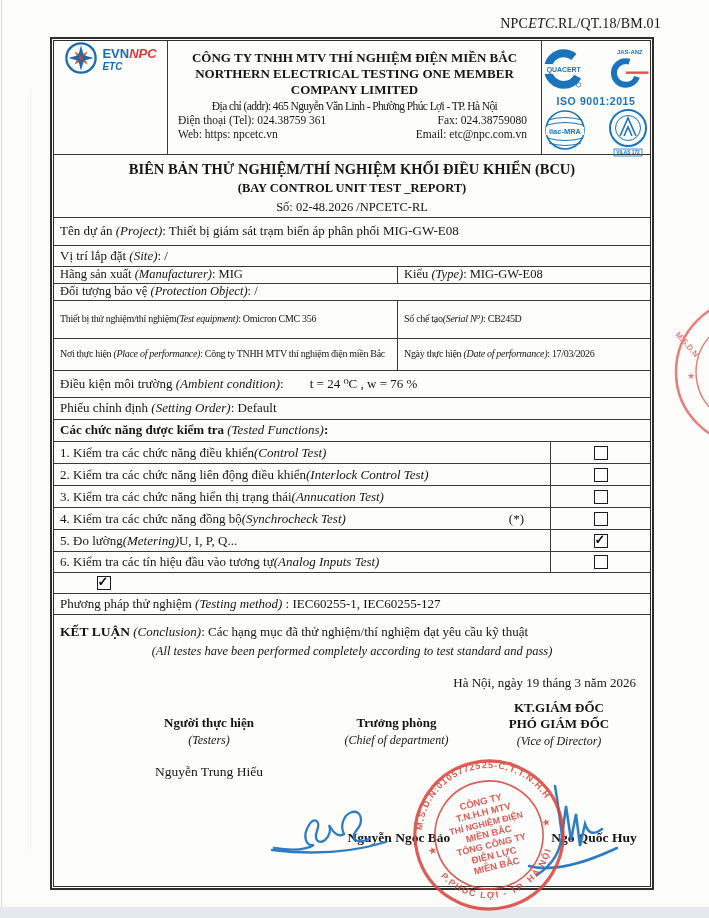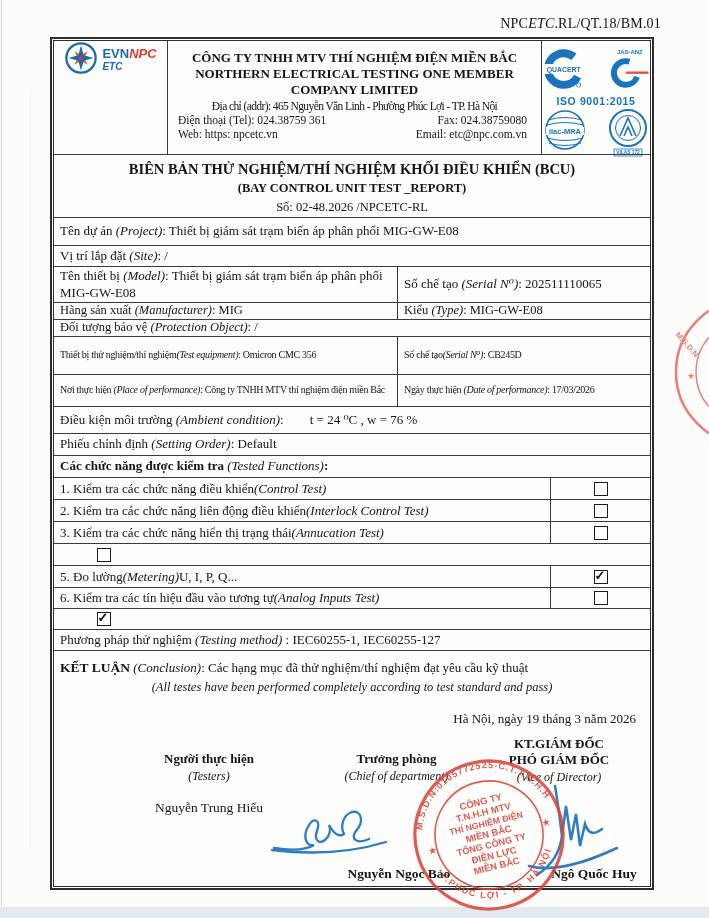--- a/index.html
+++ b/index.html
@@ -170,28 +170,20 @@
         <div class="t-num">Số: 02-48.2026 /NPCETC-RL</div>
       </div>
 
       <div class="row r-project">
         <div class="cell"><span>Tên dự án </span><span class="it">(Project)</span><span>: Thiết bị giám sát  trạm biến áp phân phối MIG-GW-E08</span></div>
       </div>
       <div class="row r-site">
         <div class="cell"><span>Vị trí lắp đặt </span><span class="it">(Site)</span><span>: /</span></div>
       </div>
 
-      <div class="row r-model">
-        <div class="cell-l">
-            <div class="cell"><span>Tên thiết bị </span><span class="it">(Model)</span><span>: Thiết bị giám sát trạm biến áp phân phối MIG-GW-E08</span></div>
-          </div>
-        <div class="cell-r">
-            <div class="cell"><span>Số chế tạo </span><span class="it">(Serial N⁰)</span><span>: 202511110065</span></div>
-          </div>
-      </div>
       <div class="row r-manu">
         <div class="cell-l">
             <div class="cell"><span>Hãng sản xuất </span><span class="it">(Manufacturer)</span><span>: MIG</span></div>
           </div>
         <div class="cell-r">
             <div class="cell"><span>Kiểu </span><span class="it">(Type)</span><span>: MIG-GW-E08</span></div>
           </div>
       </div>
       <div class="row r-prot">
         <div class="cell"><span>Đối tượng bảo vệ </span><span class="it">(Protection Object)</span><span>: /</span></div>
@@ -250,20 +242,26 @@
             <span>3. Kiểm tra các chức năng hiển thị trạng thái </span>
             <span class="it">(Annucation Test)</span>
             <span></span>
             <span class="f-star"></span>
           </div>
         <div class="f-check">
             <span class="checkbox"></span>
           </div>
       </div>
       <div class="row r-func">
+        <div class="f-label">
+            <span>4. Kiểm tra các chức năng đồng bộ </span>
+            <span class="it">(Synchrocheck Test)</span>
+            <span></span>
+            <span class="f-star">(*)</span>
+          </div>
         <div class="f-check">
             <span class="checkbox"></span>
           </div>
       </div>
       <div class="row r-func">
         <div class="f-label">
             <span>5. Đo lường </span>
             <span class="it">(Metering)</span>
             <span> U, I, P, Q...</span>
             <span class="f-star"></span>

